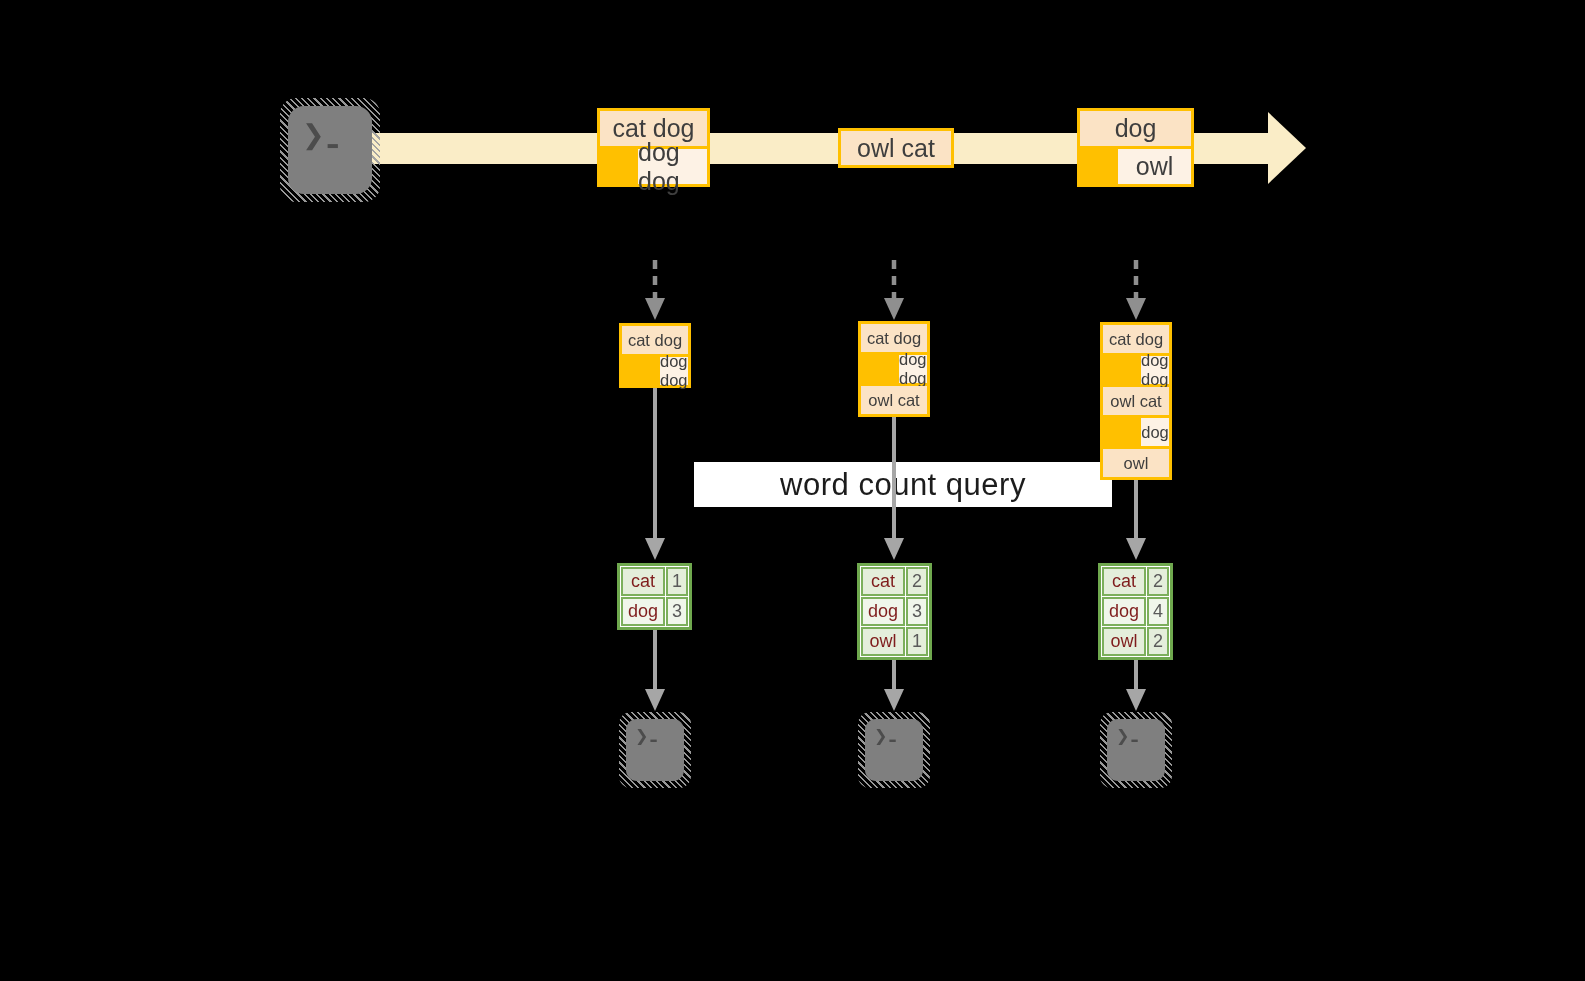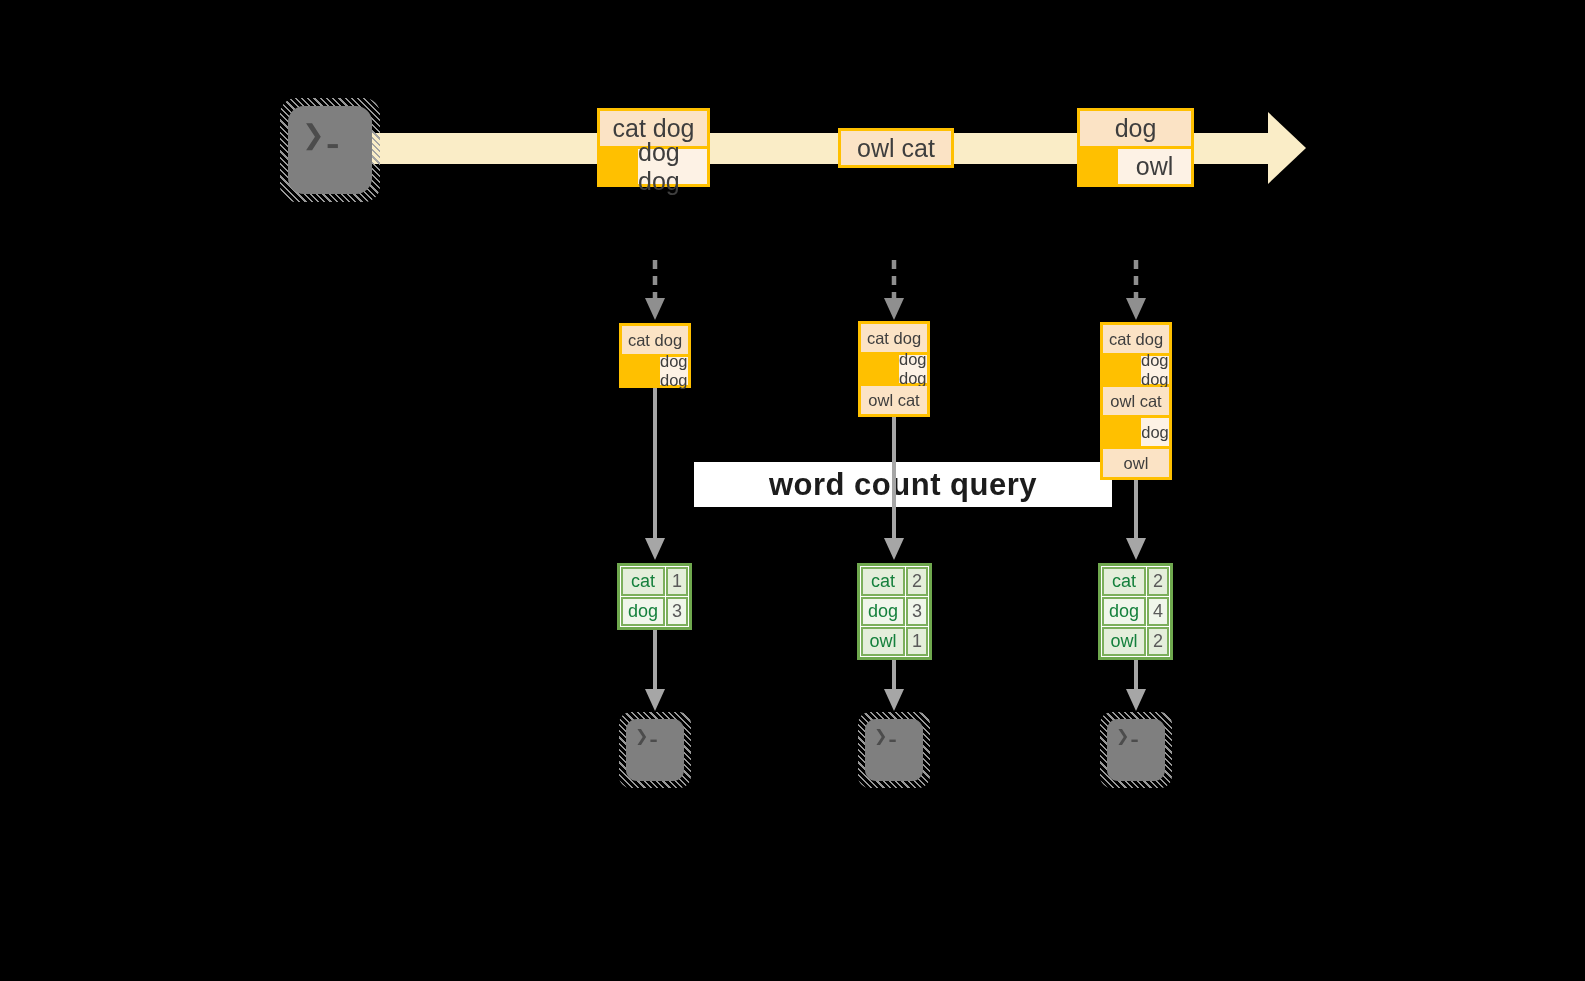--- a/index.html
+++ b/index.html
@@ -37,34 +37,34 @@
 
   
   .stack{position:absolute;z-index:3;width:72px;background:#FFC000;padding:3px;
          display:flex;flex-direction:column;gap:3px;box-sizing:border-box;}
   .scell{display:flex;align-items:center;justify-content:center;
          color:#3E3E3E;font-size:16.5px;height:28px;}
 
   
   .query{position:absolute;left:694px;top:462px;width:418px;height:45px;background:#FFFFFF;
          z-index:1;display:flex;align-items:center;justify-content:center;}
-  .query span{font-size:31px;color:#1C1C1C;letter-spacing:.5px;font-weight:bold;}
+  .query span{font-size:31px;color:#1C1C1C;letter-spacing:.5px;}
 
   
   svg.arrows{position:absolute;left:0;top:0;z-index:2;}
   .dash{stroke:#8F8F8F;stroke-width:4.5;stroke-dasharray:9 7;}
   .dhead{fill:#8F8F8F;}
   .sol{stroke:#A6A6A6;stroke-width:4;}
   .shead{fill:#A6A6A6;}
 
   
   .count-table{position:absolute;z-index:3;background:#FFFFFF;border:3px solid #6FA84E;
                padding:1px;display:grid;grid-template-columns:44px 22px;gap:1px;}
   .tcell{box-sizing:border-box;height:29px;border:2px solid #7CAF5C;
-         display:flex;align-items:center;justify-content:center;font-size:18px;color:#15803d;}
+         display:flex;align-items:center;justify-content:center;font-size:18px;color:#7f1d1d;}
   .ra{background:#E4EEDB;}
   .rb{background:#F0F6EB;}
   .num{color:#5A5A5A;}
 </style>
 </head>
 <body>
 
 <div class="canvas">
 
   <div class="band"></div>

